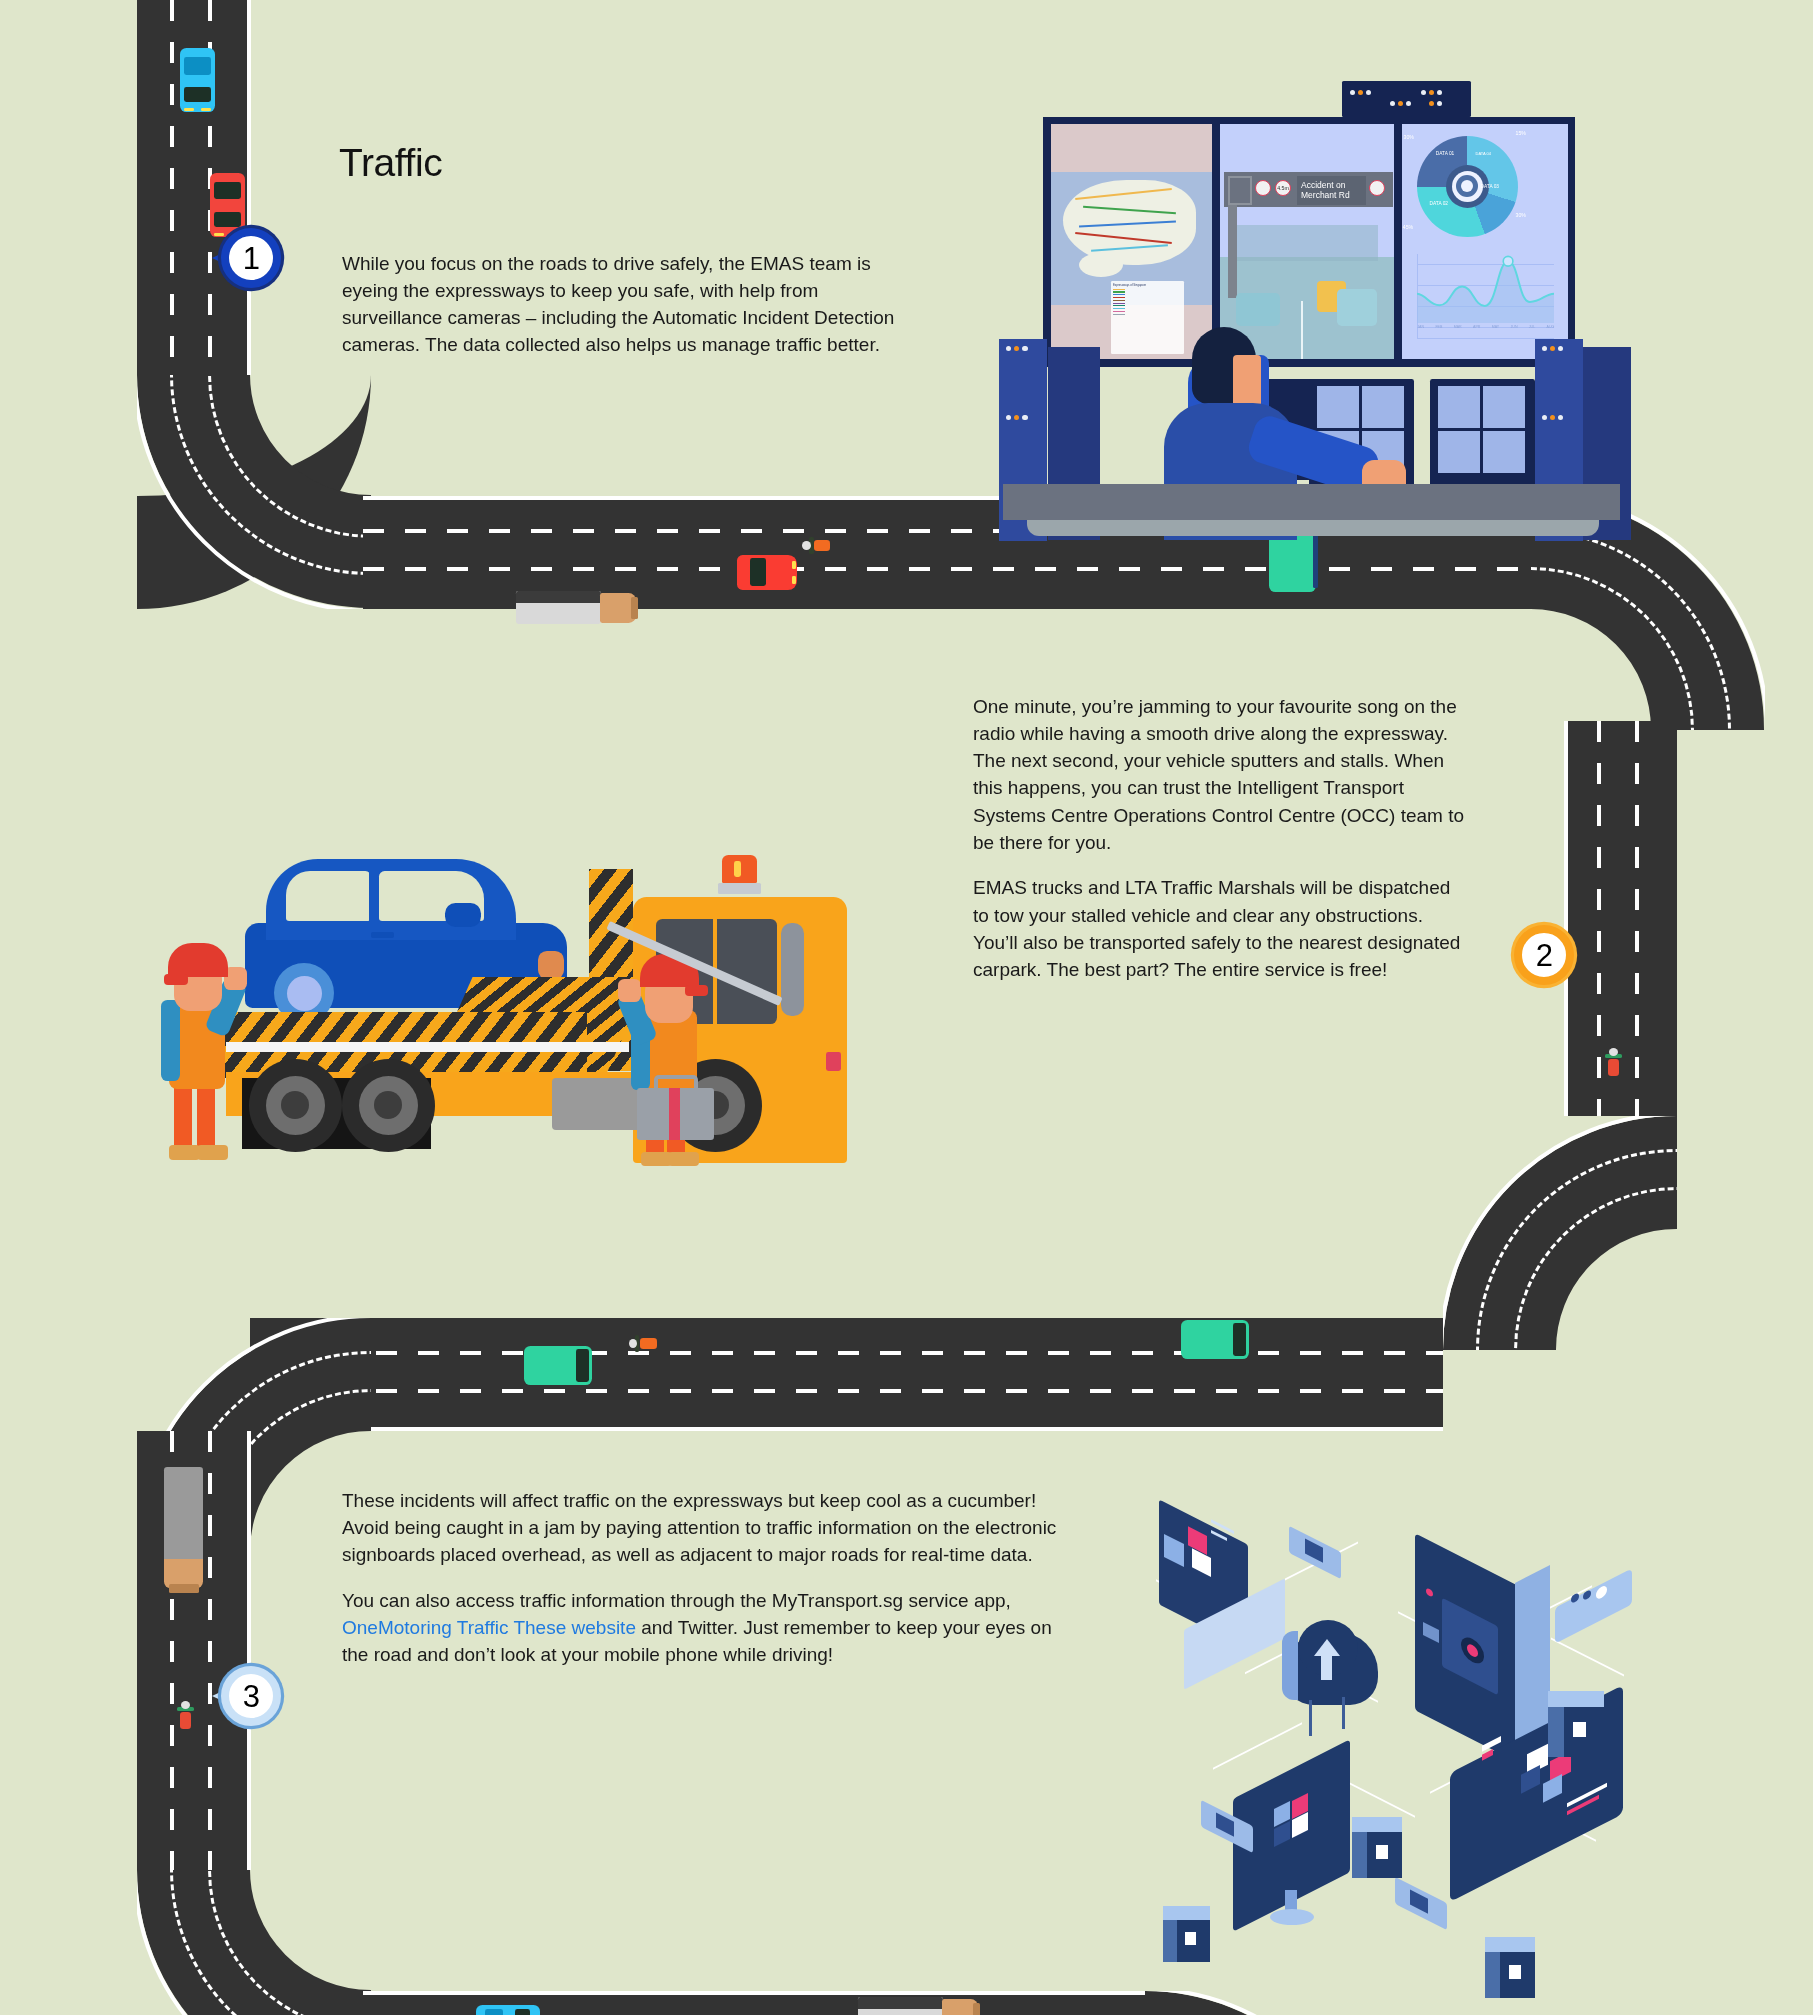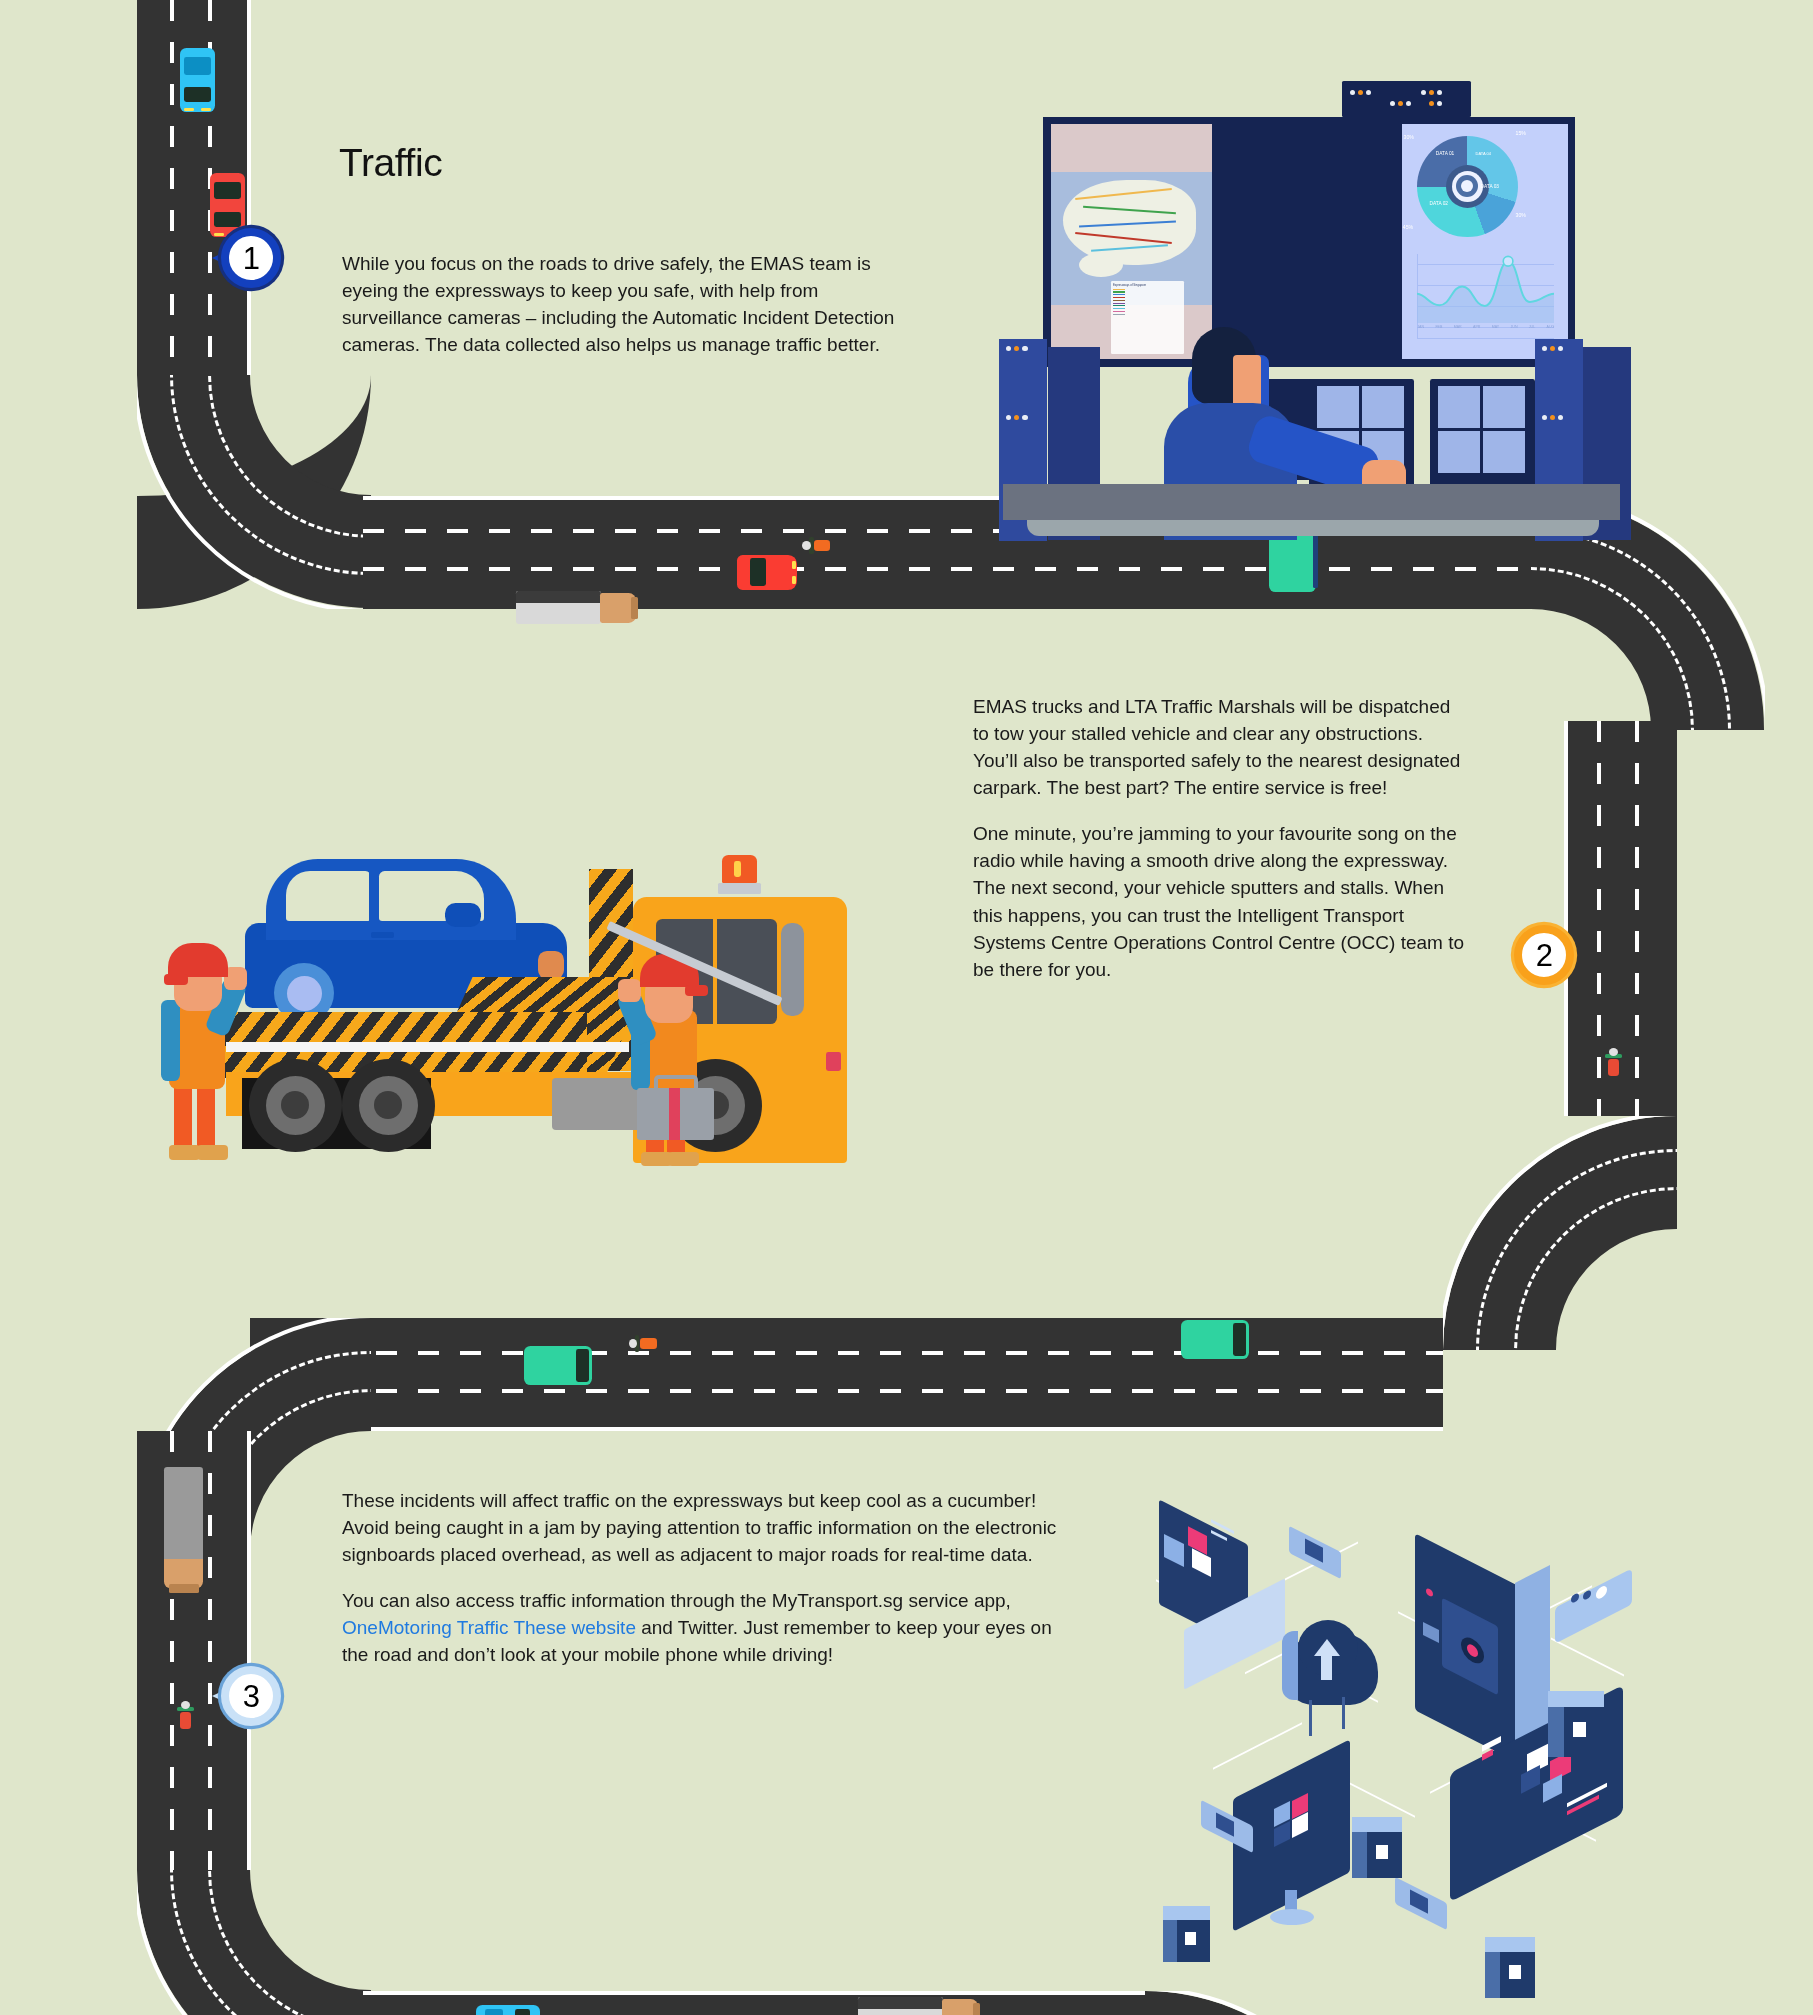--- a/index.html
+++ b/index.html
@@ -319,20 +319,39 @@
       <div style="height:1.2px;width:12px;background:#c0392b;margin:1.6px 0;"></div>
       <div style="height:1.2px;width:12px;background:#8c6239;margin:1.6px 0;"></div>
       <div style="height:1.2px;width:12px;background:#7a4f9b;margin:1.6px 0;"></div>
       <div style="height:1.2px;width:12px;background:#1f8a70;margin:1.6px 0;"></div>
       <div style="height:1.2px;width:12px;background:#5bc0de;margin:1.6px 0;"></div>
       <div style="height:1.2px;width:12px;background:#d46a9f;margin:1.6px 0;"></div>
       <div style="height:1.2px;width:12px;background:#9aa6b2;margin:1.6px 0;"></div>
     </div>
   </div>
 
+  <div class="cr-screen" style="left:221px;top:27px;width:174px;height:235px;background:#c3d0fb;overflow:hidden;">
+    <div style="position:absolute;left:0;top:133px;width:174px;height:102px;background:#9dc2cf;"></div>
+    <div style="position:absolute;left:16px;top:101px;width:142px;height:36px;background:#8fb4c4;opacity:.55;"></div>
+
+    <div style="position:absolute;left:4px;top:48px;width:169px;height:35px;background:#6b7280;"></div>
+    <div style="position:absolute;left:8px;top:52px;width:24px;height:29px;border:2px solid #8d939c;box-sizing:border-box;"></div>
+    <div style="position:absolute;left:8px;top:81px;width:8.9px;height:93px;background:#7d838d;"></div>
+    <div style="position:absolute;left:35px;top:56px;width:16px;height:16px;border-radius:50%;background:#f2f2f2;border:1.6px solid #e0415c;box-sizing:border-box;"></div>
+    <div style="position:absolute;left:55px;top:56px;width:16px;height:16px;border-radius:50%;background:#f2f2f2;border:1.6px solid #e0415c;box-sizing:border-box;
+        font-size:5.2px;color:#2c2c2c;display:flex;align-items:center;justify-content:center;">4.5m</div>
+    <div style="position:absolute;left:149px;top:56px;width:16px;height:16px;border-radius:50%;background:#f2f2f2;border:1.6px solid #e0415c;box-sizing:border-box;"></div>
+    <div style="position:absolute;left:77px;top:52px;width:69px;height:29px;background:#5c6472;color:#fff;
+                font-size:8.5px;line-height:1.16;display:flex;align-items:center;padding-left:4px;box-sizing:border-box;">Accident on Merchant Rd</div>
+
+    <div style="position:absolute;left:97px;top:157px;width:29px;height:31px;background:#f2c14e;border-radius:4px;"></div>
+    <div style="position:absolute;left:16px;top:169px;width:44px;height:33px;background:#8fc6d4;border-radius:4.8px;"></div>
+    <div style="position:absolute;left:117px;top:165px;width:40px;height:37px;background:#9fd0dc;border-radius:4.8px;"></div>
+    <div style="position:absolute;left:81px;top:177px;width:2.4px;height:58px;background:#eaf4f7;"></div>
+  </div>
 
   <div class="cr-screen" style="left:403px;top:27px;width:166px;height:235px;background:#c3d0fb;overflow:hidden;">
 
     <div style="position:absolute;left:14.5px;top:12px;width:101px;height:101px;">
       <div style="position:absolute;inset:0;border-radius:50%;
         background:conic-gradient(#63c6e8 0deg 108deg,#4aa3d9 108deg 160deg,#4fd6dc 160deg 270deg,#4a6da8 270deg 360deg);"></div>
       <div style="position:absolute;left:29px;top:29px;width:43px;height:43px;border-radius:50%;background:#3c5a8c;"></div>
       <div style="position:absolute;left:35px;top:35px;width:31px;height:31px;border-radius:50%;background:#eef2ff;"></div>
       <div style="position:absolute;left:39px;top:39px;width:22px;height:22px;border-radius:50%;background:#4d6fa5;"></div>
       <div style="position:absolute;left:44px;top:44px;width:12px;height:12px;border-radius:50%;background:#eef2ff;"></div>
@@ -412,22 +431,22 @@
   <div style="position:absolute;left:28px;top:423px;width:572px;height:16px;background:#9ba6ab;border-radius:0 0 12px 12px;"></div>
 </div>
 
 <div class="marker right" style="left:1507px;top:925px;">
   <div class="tail" style="border-left:17px solid #f9a11b;"></div>
   <div class="ring" style="border:8.9px solid #f9a11b;box-shadow:0 0 0 3.2px #f9b233;"></div>
   <div class="num">2</div>
 </div>
 
 <div class="body-text" style="left:973px;top:693px;width:494px;">
+  <p>One minute, you’re jamming to your favourite song on the radio while having a smooth drive along the expressway. The next second, your vehicle sputters and stalls. When this happens, you can trust the Intelligent Transport Systems Centre Operations Control Centre (OCC) team to be there for you.</p>
   <p>EMAS trucks and LTA Traffic Marshals will be dispatched to tow your stalled vehicle and clear any obstructions. You’ll also be transported safely to the nearest designated carpark. The best part? The entire service is free!</p>
-  <p>One minute, you’re jamming to your favourite song on the radio while having a smooth drive along the expressway. The next second, your vehicle sputters and stalls. When this happens, you can trust the Intelligent Transport Systems Centre Operations Control Centre (OCC) team to be there for you.</p>
 </div>
 
 <div class="tt" style="left:145px;top:790px;width:742px;height:359px;">
 
   <div>
     <div style="position:absolute;left:100px;top:133px;width:322px;height:85px;background:#0f4fb8;border-radius:13.7px 24px 7.3px 7.3px;"></div>
     <div style="position:absolute;left:121px;top:69px;width:250px;height:81px;background:#1657c2;border-radius:52px 60px 0 0;"></div>
     <div style="position:absolute;left:141px;top:81px;width:85px;height:50px;background:#dfe6cb;border-radius:24px 5.6px 3.2px 3.2px;"></div>
     <div style="position:absolute;left:234px;top:81px;width:105px;height:50px;background:#dfe6cb;border-radius:5.6px 28px 3.2px 3.2px;"></div>
     <div style="position:absolute;left:224px;top:79px;width:6.4px;height:54px;background:#1657c2;"></div>

